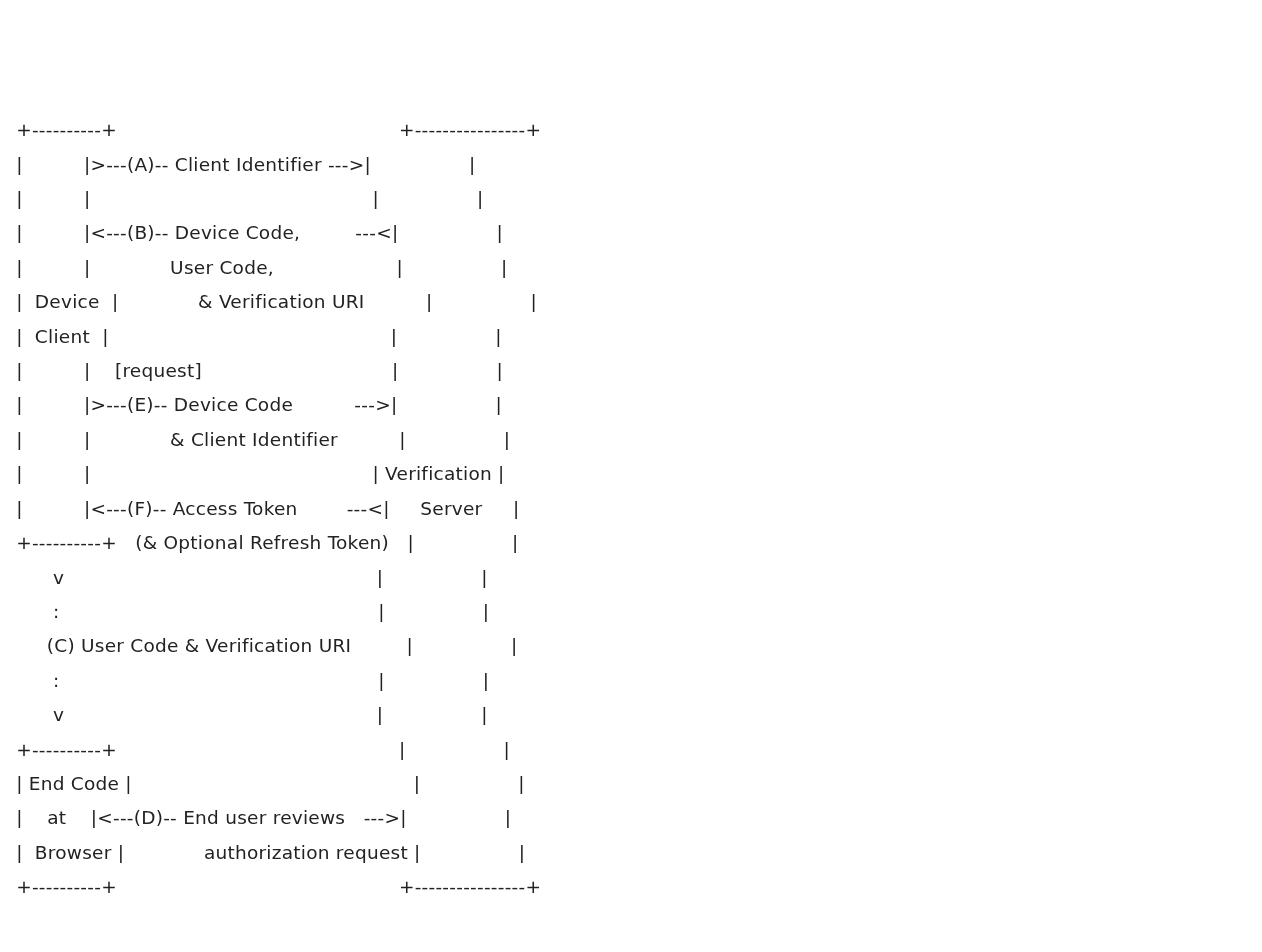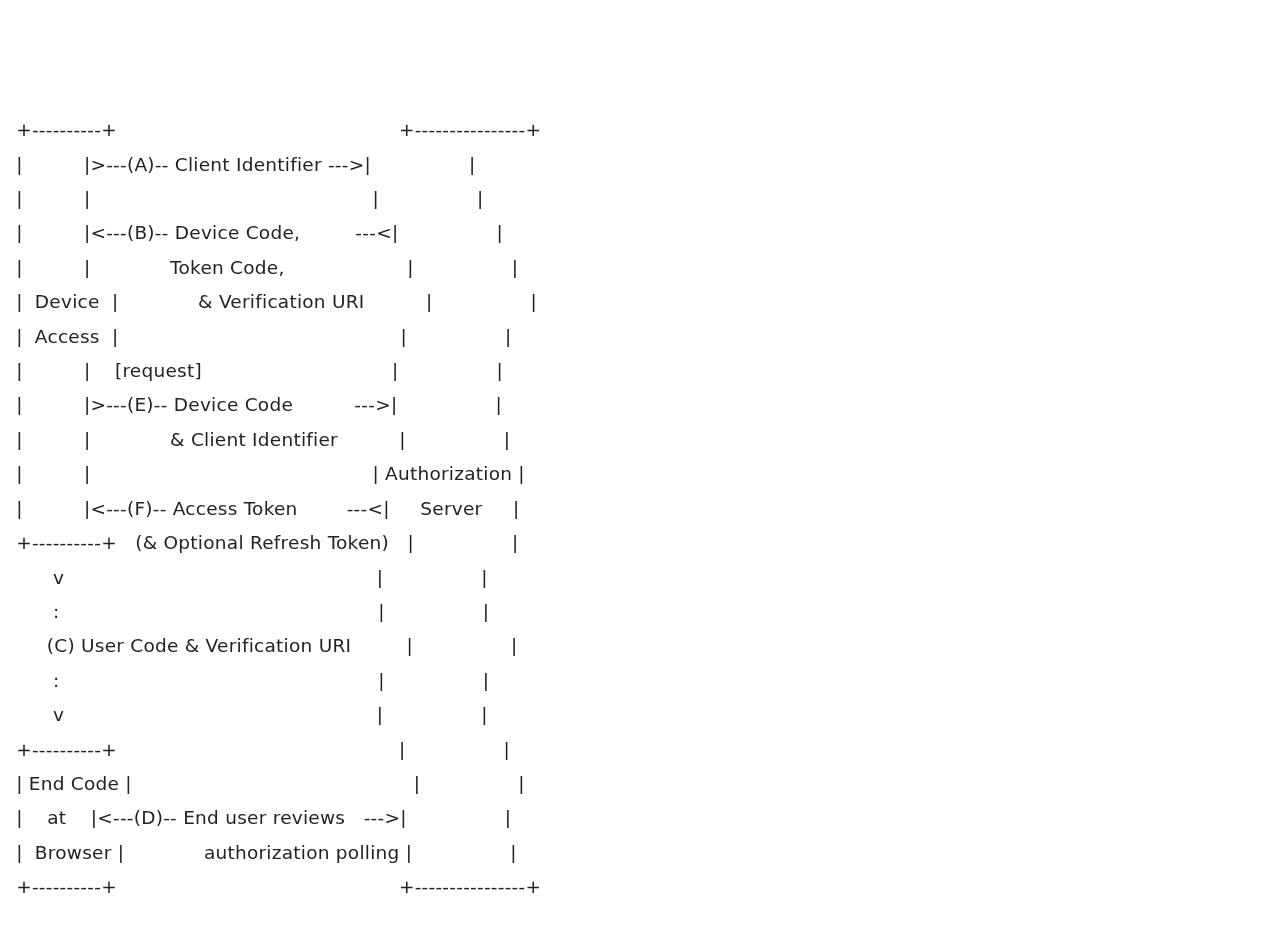--- a/index.html
+++ b/index.html
@@ -15,34 +15,34 @@
     }
   </style>
 </head>
 <body>
 
 
 <div><span> +----------+                                              +----------------+</span>
 <span> |          |&gt;---(A)-- Client Identifier ---&gt;|                |</span>
 <span> |          |                                              |                |</span>
 <span> |          |&lt;---(B)-- Device Code,         ---&lt;|                |</span>
-<span> |          |             Token Code,                    |                |</span>
+<span> |          |             User Code,                    |                |</span>
 <span> |  Device  |             &amp; Verification URI          |                |</span>
-<span> |  Access  |                                              |                |</span>
+<span> |  Client  |                                              |                |</span>
 <span> |          |    [request]                               |                |</span>
 <span> |          |&gt;---(E)-- Device Code          ---&gt;|                |</span>
 <span> |          |             &amp; Client Identifier          |                |</span>
-<span> |          |                                              | Authorization |</span>
+<span> |          |                                              | Verification |</span>
 <span> |          |&lt;---(F)-- Access Token        ---&lt;|     Server     |</span>
 <span> +----------+   (&amp; Optional Refresh Token)   |                |</span>
 <span>       v                                                   |                |</span>
 <span>       :                                                    |                |</span>
 <span>      (C) User Code &amp; Verification URI         |                |</span>
 <span>       :                                                    |                |</span>
 <span>       v                                                   |                |</span>
 <span> +----------+                                              |                |</span>
 <span> | End Code |                                              |                |</span>
 <span> |    at    |&lt;---(D)-- End user reviews   ---&gt;|                |</span>
-<span> |  Browser |             authorization polling |                |</span>
+<span> |  Browser |             authorization request |                |</span>
 <span> +----------+                                              +----------------+</span></div>
 
 
 
 
 </body></html>

